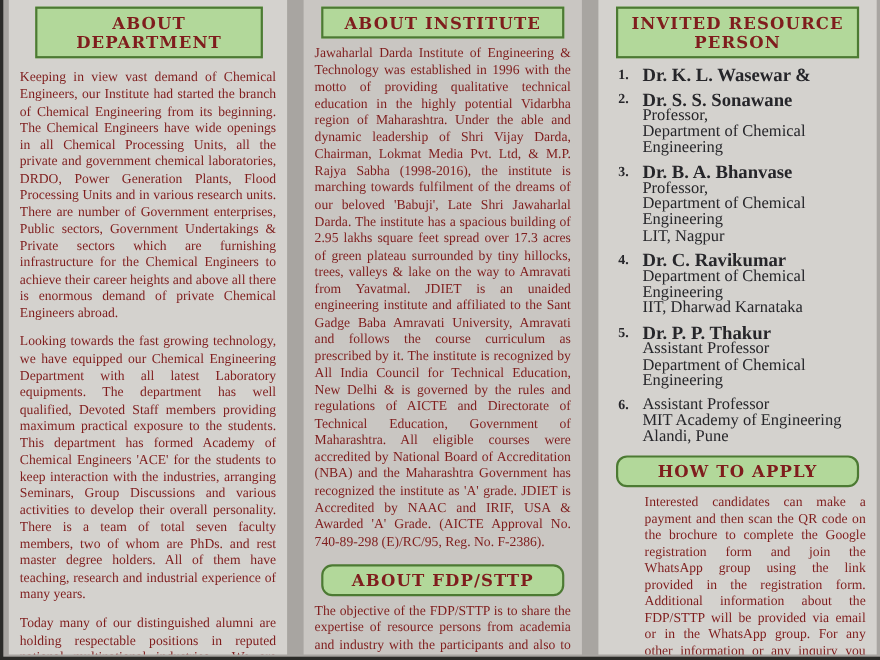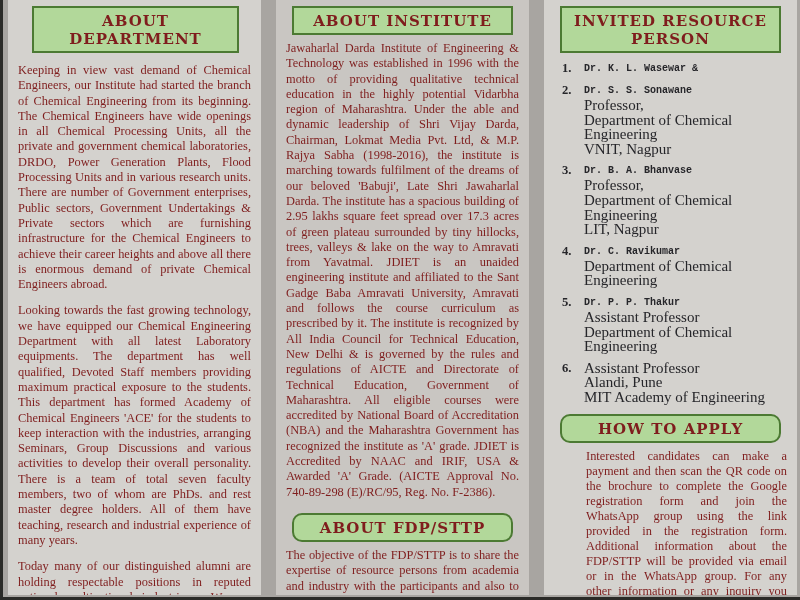--- a/index.html
+++ b/index.html
@@ -50,21 +50,21 @@
   }
   .panel.right p.body-text { line-height:15px; margin-bottom:6px;margin-left:32px; }
 
   .person-list { margin:2px 0 0 0; flex:0 0 auto; }
   .person { display:flex; margin:0 0 7px 0; color:#26262a; }
   .person .num {
     flex:0 0 30px; padding-left:8px; box-sizing:border-box;
     font-weight:bold; font-size:12.6px; line-height:15px;
   }
   .person-body { flex:1; }
-  .person-name { font-weight:bold; font-size:10px; line-height:15px;font-family:Liberation Mono, monospace; }
+  .person-name { font-weight:bold; font-size:17px; line-height:15px; }
   .person-detail { font-size:15px; line-height:14.6px; }
 
   .reg-box {
     background:#a9d693;
     border:3px solid #3e6e2a;
     text-align:center;
     font-weight:bold;
     font-size:15px;
     line-height:19px;
     color:#111;
@@ -113,57 +113,57 @@
           <div class="person-name">Dr. K. L. Wasewar  &amp;</div>
         </div>
       </div>
 
       <div class="person">
         <span class="num">2.</span>
         <div class="person-body">
           <div class="person-name">Dr. S. S. Sonawane</div>
           <div class="person-detail">Professor,</div>
           <div class="person-detail">Department of Chemical Engineering</div>
-          <div class="person-detail">VNIT, Nagpur</div>
         </div>
       </div>
 
       <div class="person">
         <span class="num">3.</span>
         <div class="person-body">
           <div class="person-name">Dr. B. A. Bhanvase</div>
           <div class="person-detail">Professor,</div>
           <div class="person-detail">Department of Chemical Engineering</div>
           <div class="person-detail">LIT, Nagpur</div>
         </div>
       </div>
 
       <div class="person">
         <span class="num">4.</span>
         <div class="person-body">
           <div class="person-name">Dr. C. Ravikumar</div>
           <div class="person-detail">Department of Chemical Engineering</div>
+          <div class="person-detail">IIT, Dharwad Karnataka</div>
         </div>
       </div>
 
       <div class="person">
         <span class="num">5.</span>
         <div class="person-body">
           <div class="person-name">Dr. P. P. Thakur</div>
           <div class="person-detail">Assistant Professor</div>
           <div class="person-detail">Department of Chemical Engineering</div>
         </div>
       </div>
 
       <div class="person">
         <span class="num">6.</span>
         <div class="person-body">
           <div class="person-detail">Assistant Professor</div>
+          <div class="person-detail">MIT Academy of Engineering</div>
           <div class="person-detail">Alandi, Pune</div>
-          <div class="person-detail">MIT Academy of Engineering</div>
         </div>
       </div>
 
     </div>
 
     <div class="header-box second">
       <span>HOW TO APPLY</span>
     </div>
     <p class="body-text">Interested candidates can make a payment and then scan the QR code on the brochure to complete the Google registration form and join the WhatsApp group using the link provided in the registration form. Additional information about the FDP/STTP will be provided via email or in the WhatsApp group. For any other information or any inquiry you can contact with our coordinator.</p>
 

